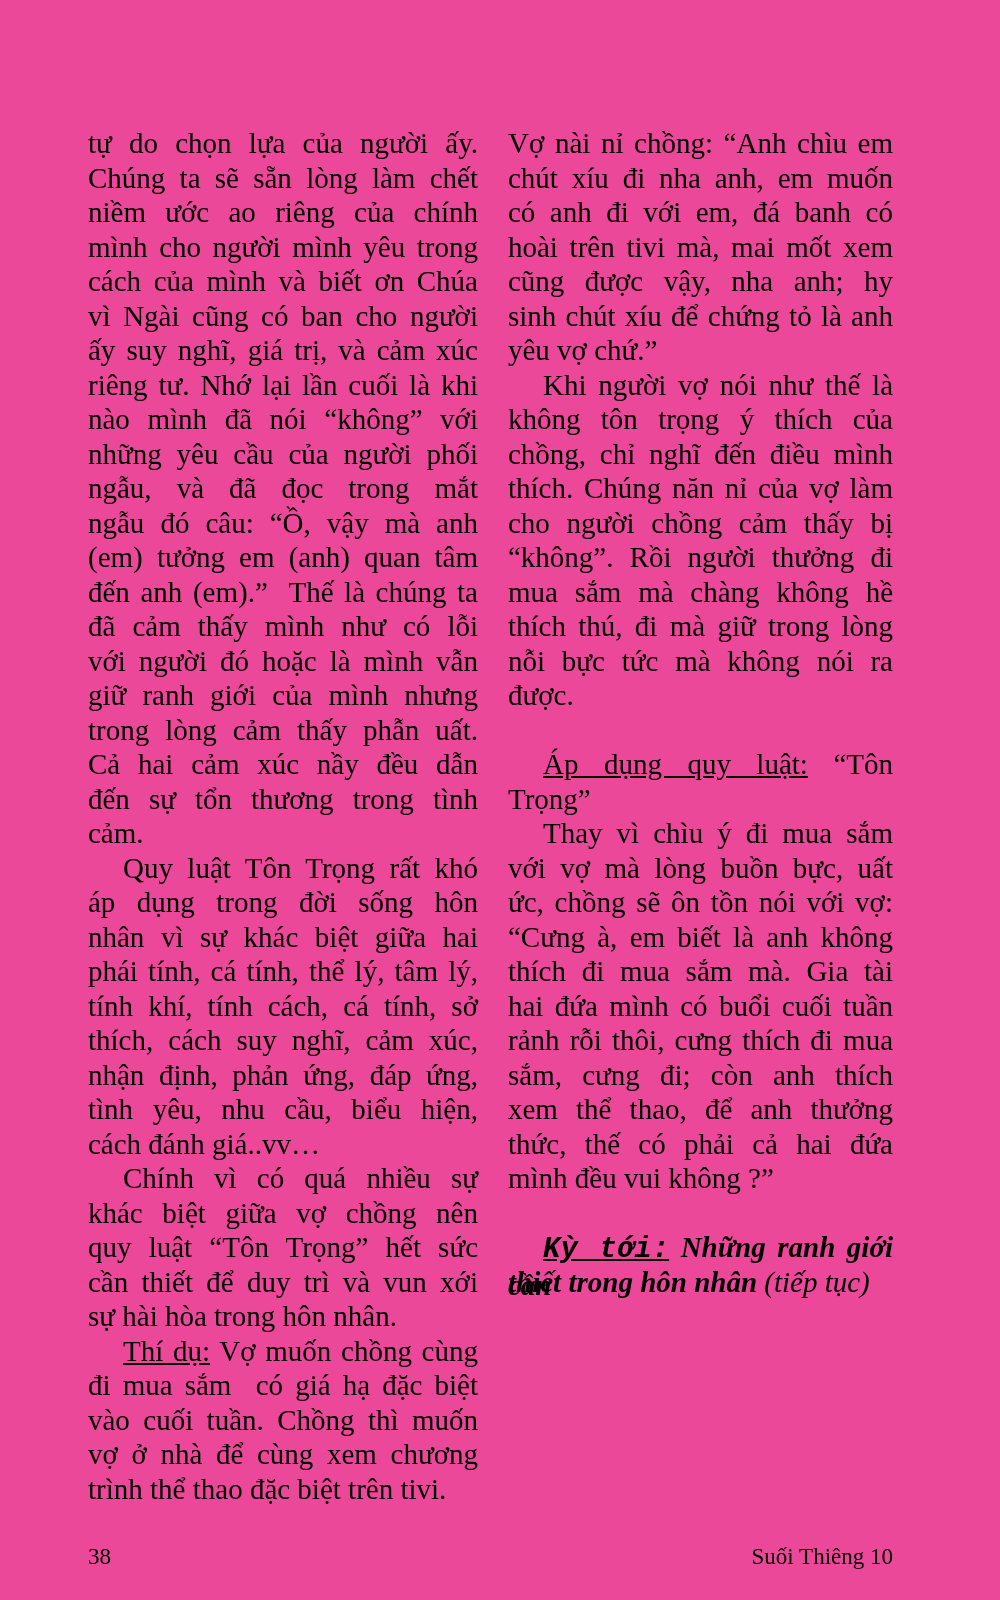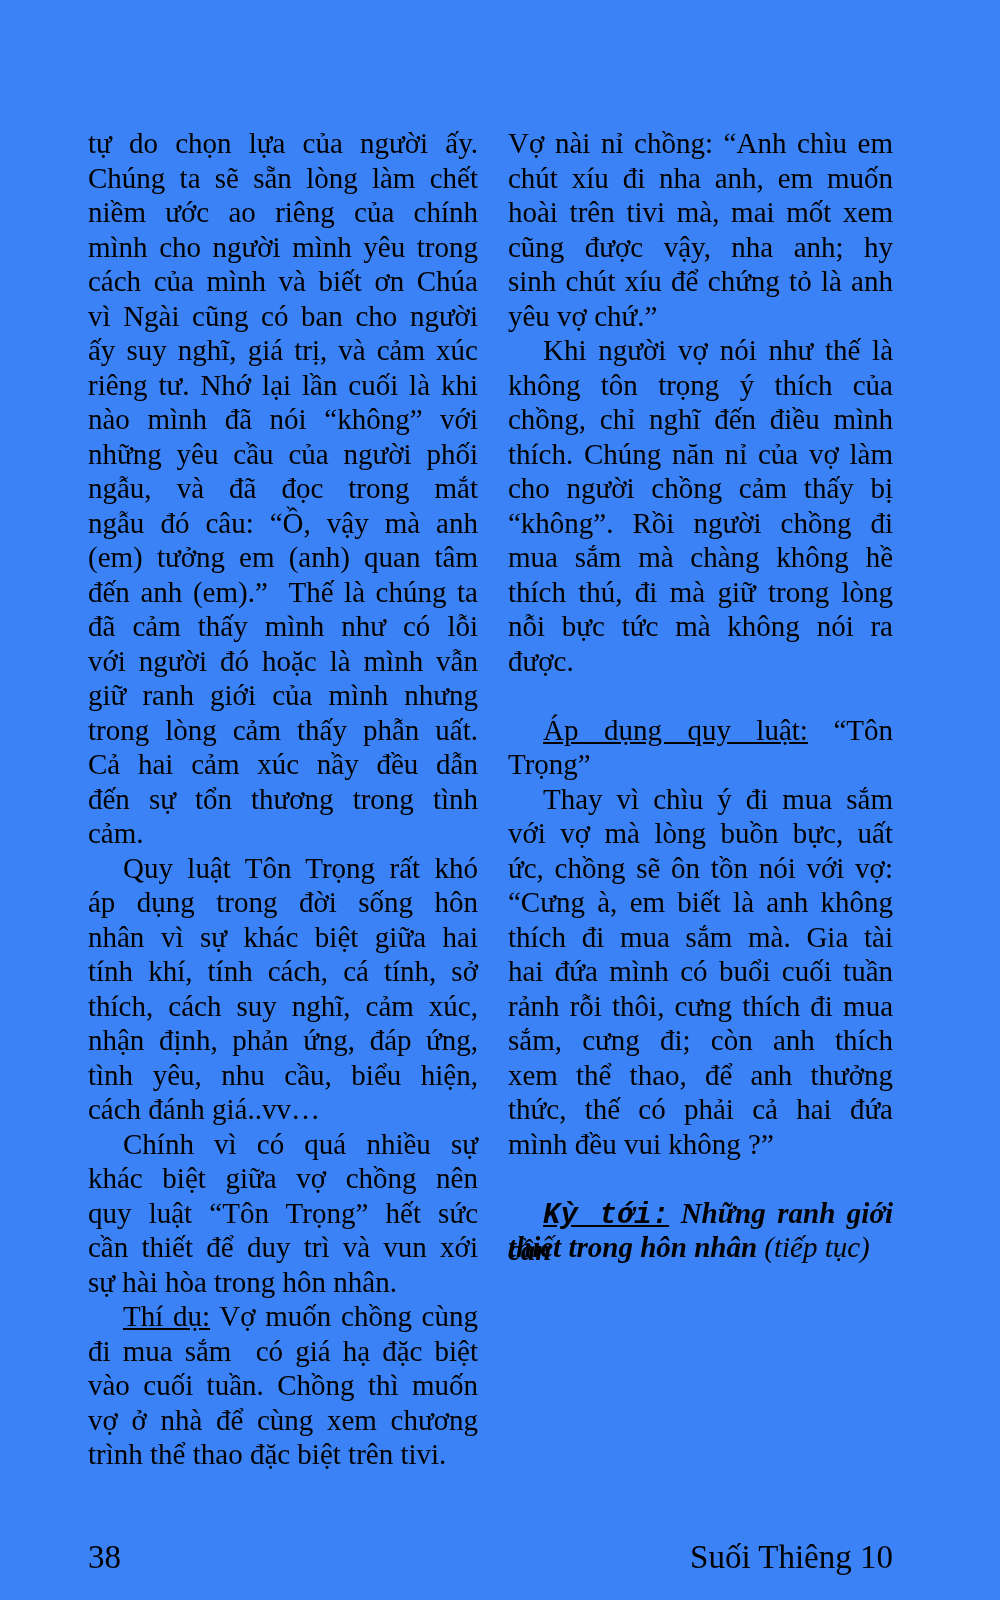--- a/index.html
+++ b/index.html
@@ -3,21 +3,21 @@
 <meta charset="utf-8">
 <style>
   * { margin: 0; padding: 0; box-sizing: border-box; }
   html, body {
     width: 1000px; height: 1600px;
     background: #ffffff;
     font-family: "Liberation Serif", "DejaVu Serif", serif;
     color: #000000;
     overflow: hidden;
   }
-  .page { position: relative; width: 1000px; height: 1600px; background: #3b82f6; }
+  .page { position: relative; width: 1000px; height: 1600px; background: #ec4899; }
   .col { position: absolute; top: 126px; }
   .col-left  { left: 88px;  width: 390px; }
   .col-right { left: 508px; width: 385px; }
   .line {
     height: 34.5px;
     line-height: 34.5px;
     font-size: 29px;
     text-align: justify;
     text-align-last: justify;
   }
@@ -27,21 +27,21 @@
   .seg-u   { text-decoration: underline; }
   .seg-i   { font-style: italic; }
   .seg-bi  { font-weight: bold; font-style: italic; }
   .seg-biu { font-weight: bold; font-style: italic; text-decoration: underline; font-family: Liberation Mono, monospace; }
   .footer {
     position: absolute;
     left: 88px; top: 1540px;
     width: 805px;
     display: flex;
     justify-content: space-between;
-    font-size: 33px;
+    font-size: 23px;
     line-height: 34.5px;
   }
 </style>
 </head>
 <body>
 
 <div class="page">
   <div class="col col-left" id="col-left">
       <div class="line"><span>tự do chọn lựa của người ấy.</span></div>
       <div class="line"><span>Chúng ta sẽ sẵn lòng làm chết</span></div>
@@ -60,49 +60,51 @@
       <div class="line"><span>đã cảm thấy mình như có lỗi</span></div>
       <div class="line"><span>với người đó hoặc là mình vẫn</span></div>
       <div class="line"><span>giữ ranh giới của mình nhưng</span></div>
       <div class="line"><span>trong lòng cảm thấy phẫn uất.</span></div>
       <div class="line"><span>Cả hai cảm xúc nầy đều dẫn</span></div>
       <div class="line"><span>đến sự tổn thương trong tình</span></div>
       <div class="line last"><span>cảm.</span></div>
       <div class="line indent"><span>Quy luật Tôn Trọng rất khó</span></div>
       <div class="line"><span>áp dụng trong đời sống hôn</span></div>
       <div class="line"><span>nhân vì sự khác biệt giữa hai</span></div>
+      <div class="line"><span>phái tính, cá tính, thể lý, tâm lý,</span></div>
       <div class="line"><span>tính khí, tính cách, cá tính, sở</span></div>
       <div class="line"><span>thích, cách suy nghĩ, cảm xúc,</span></div>
       <div class="line"><span>nhận định, phản ứng, đáp ứng,</span></div>
       <div class="line"><span>tình yêu, nhu cầu, biểu hiện,</span></div>
       <div class="line last"><span>cách đánh giá..vv…</span></div>
       <div class="line indent"><span>Chính vì có quá nhiều sự</span></div>
       <div class="line"><span>khác biệt giữa vợ chồng nên</span></div>
       <div class="line"><span>quy luật “Tôn Trọng” hết sức</span></div>
       <div class="line"><span>cần thiết để duy trì và vun xới</span></div>
       <div class="line last"><span>sự hài hòa trong hôn nhân.</span></div>
       <div class="line indent"><span class="seg-u">Thí dụ:</span><span> Vợ muốn chồng cùng</span></div>
       <div class="line"><span>đi mua sắm&nbsp; có giá hạ đặc biệt</span></div>
       <div class="line"><span>vào cuối tuần. Chồng thì muốn</span></div>
       <div class="line"><span>vợ ở nhà để cùng xem chương</span></div>
       <div class="line last"><span>trình thể thao đặc biệt trên tivi.</span></div>
     </div>
   <div class="col col-right" id="col-right">
       <div class="line"><span>Vợ nài nỉ chồng: “Anh chìu em</span></div>
       <div class="line"><span>chút xíu đi nha anh, em muốn</span></div>
+      <div class="line"><span>có anh đi với em, đá banh có</span></div>
       <div class="line"><span>hoài trên tivi mà, mai mốt xem</span></div>
       <div class="line"><span>cũng được vậy, nha anh; hy</span></div>
       <div class="line"><span>sinh chút xíu để chứng tỏ là anh</span></div>
       <div class="line last"><span>yêu vợ chứ.”</span></div>
       <div class="line indent"><span>Khi người vợ nói như thế là</span></div>
       <div class="line"><span>không tôn trọng ý thích của</span></div>
       <div class="line"><span>chồng, chỉ nghĩ đến điều mình</span></div>
       <div class="line"><span>thích. Chúng năn nỉ của vợ làm</span></div>
       <div class="line"><span>cho người chồng cảm thấy bị</span></div>
-      <div class="line"><span>“không”. Rồi người chồng đi</span></div>
+      <div class="line"><span>“không”. Rồi người thưởng đi</span></div>
       <div class="line"><span>mua sắm mà chàng không hề</span></div>
       <div class="line"><span>thích thú, đi mà giữ trong lòng</span></div>
       <div class="line"><span>nỗi bực tức mà không nói ra</span></div>
       <div class="line last"><span>được.</span></div>
       <div class="line blank"></div>
       <div class="line indent"><span class="seg-u">Áp dụng quy luật:</span><span> “Tôn</span></div>
       <div class="line last"><span>Trọng”</span></div>
       <div class="line indent"><span>Thay vì chìu ý đi mua sắm</span></div>
       <div class="line"><span>với vợ mà lòng buồn bực, uất</span></div>
       <div class="line"><span>ức, chồng sẽ ôn tồn nói với vợ:</span></div>

